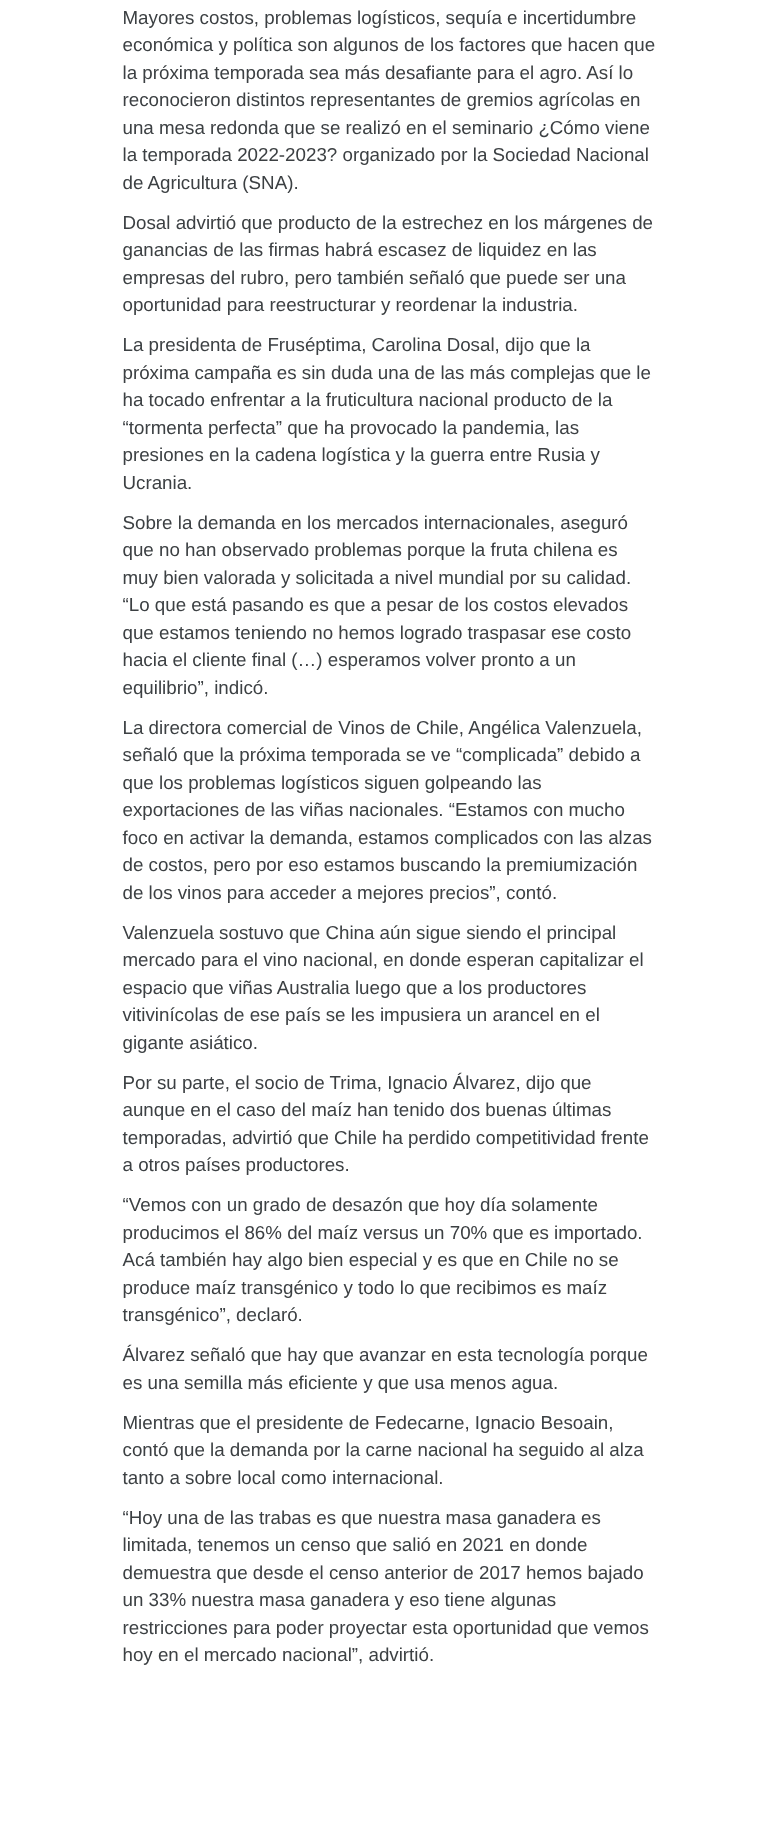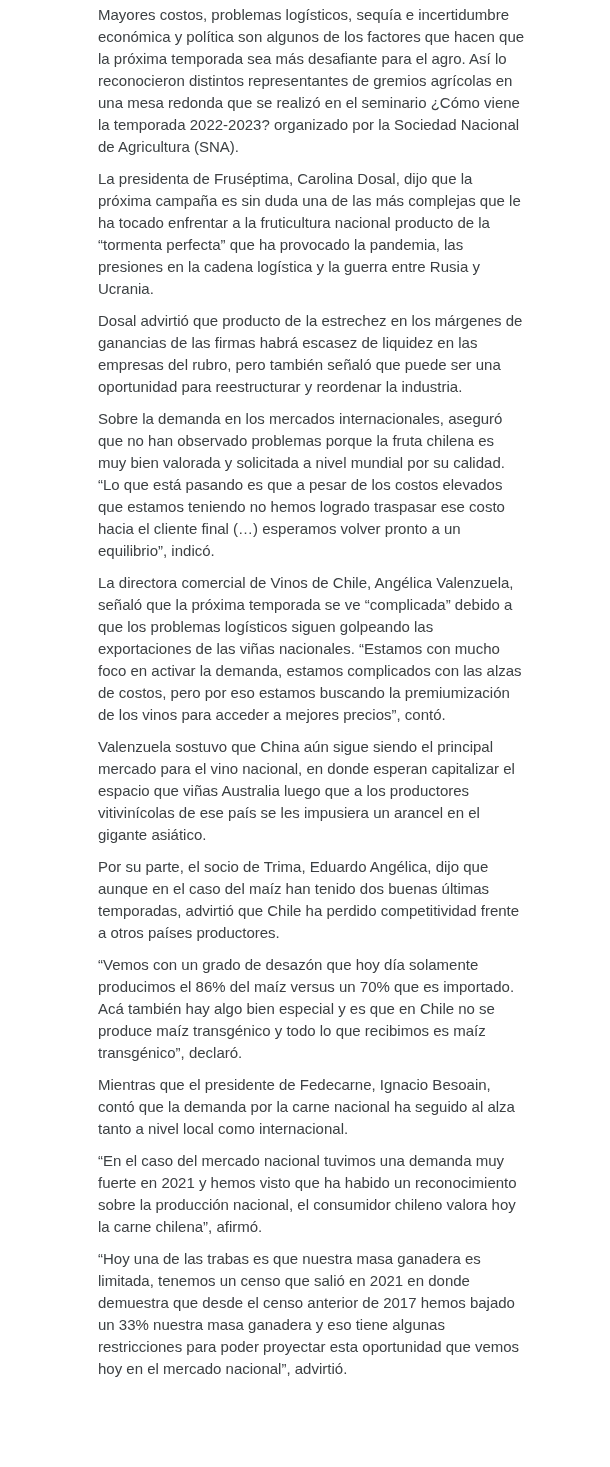--- a/index.html
+++ b/index.html
@@ -27,23 +27,23 @@
   }
   .article-body p:last-child {
     margin-bottom: 0;
   }
 </style>
 </head>
 <body>
 
 <main class="article-body">
   <p>Mayores costos, problemas logísticos, sequía e incertidumbre económica y política son algunos de los factores que hacen que la próxima temporada sea más desafiante para el agro. Así lo reconocieron distintos representantes de gremios agrícolas en una mesa redonda que se realizó en el seminario ¿Cómo viene la temporada 2022-2023? organizado por la Sociedad Nacional de Agricultura (SNA).</p>
+  <p>Dosal advirtió que producto de la estrechez en los márgenes de ganancias de las firmas habrá escasez de liquidez en las empresas del rubro, pero también señaló que puede ser una oportunidad para reestructurar y reordenar la industria.</p>
   <p>La presidenta de Fruséptima, Carolina Dosal, dijo que la próxima campaña es sin duda una de las más complejas que le ha tocado enfrentar a la fruticultura nacional producto de la “tormenta perfecta” que ha provocado la pandemia, las presiones en la cadena logística y la guerra entre Rusia y Ucrania.</p>
-  <p>Dosal advirtió que producto de la estrechez en los márgenes de ganancias de las firmas habrá escasez de liquidez en las empresas del rubro, pero también señaló que puede ser una oportunidad para reestructurar y reordenar la industria.</p>
   <p>Sobre la demanda en los mercados internacionales, aseguró que no han observado problemas porque la fruta chilena es muy bien valorada y solicitada a nivel mundial por su calidad. “Lo que está pasando es que a pesar de los costos elevados que estamos teniendo no hemos logrado traspasar ese costo hacia el cliente final (…) esperamos volver pronto a un equilibrio”, indicó.</p>
   <p>La directora comercial de Vinos de Chile, Angélica Valenzuela, señaló que la próxima temporada se ve “complicada” debido a que los problemas logísticos siguen golpeando las exportaciones de las viñas nacionales. “Estamos con mucho foco en activar la demanda, estamos complicados con las alzas de costos, pero por eso estamos buscando la premiumización de los vinos para acceder a mejores precios”, contó.</p>
   <p>Valenzuela sostuvo que China aún sigue siendo el principal mercado para el vino nacional, en donde esperan capitalizar el espacio que viñas Australia luego que a los productores vitivinícolas de ese país se les impusiera un arancel en el gigante asiático.</p>
-  <p>Por su parte, el socio de Trima, Eduardo Angélica, dijo que aunque en el caso del maíz han tenido dos buenas últimas temporadas, advirtió que Chile ha perdido competitividad frente a otros países productores.</p>
+  <p>Por su parte, el socio de Trima, Ignacio Álvarez, dijo que aunque en el caso del maíz han tenido dos buenas últimas temporadas, advirtió que Chile ha perdido competitividad frente a otros países productores.</p>
   <p>“Vemos con un grado de desazón que hoy día solamente producimos el 86% del maíz versus un 70% que es importado. Acá también hay algo bien especial y es que en Chile no se produce maíz transgénico y todo lo que recibimos es maíz transgénico”, declaró.</p>
-  <p>Mientras que el presidente de Fedecarne, Ignacio Besoain, contó que la demanda por la carne nacional ha seguido al alza tanto a nivel local como internacional.</p>
-  <p>“En el caso del mercado nacional tuvimos una demanda muy fuerte en 2021 y hemos visto que ha habido un reconocimiento sobre la producción nacional, el consumidor chileno valora hoy la carne chilena”, afirmó.</p>
+  <p>Álvarez señaló que hay que avanzar en esta tecnología porque es una semilla más eficiente y que usa menos agua.</p>
+  <p>Mientras que el presidente de Fedecarne, Ignacio Besoain, contó que la demanda por la carne nacional ha seguido al alza tanto a sobre local como internacional.</p>
   <p>“Hoy una de las trabas es que nuestra masa ganadera es limitada, tenemos un censo que salió en 2021 en donde demuestra que desde el censo anterior de 2017 hemos bajado un 33% nuestra masa ganadera y eso tiene algunas restricciones para poder proyectar esta oportunidad que vemos hoy en el mercado nacional”, advirtió.</p>
 </main>
 
 </body></html>

